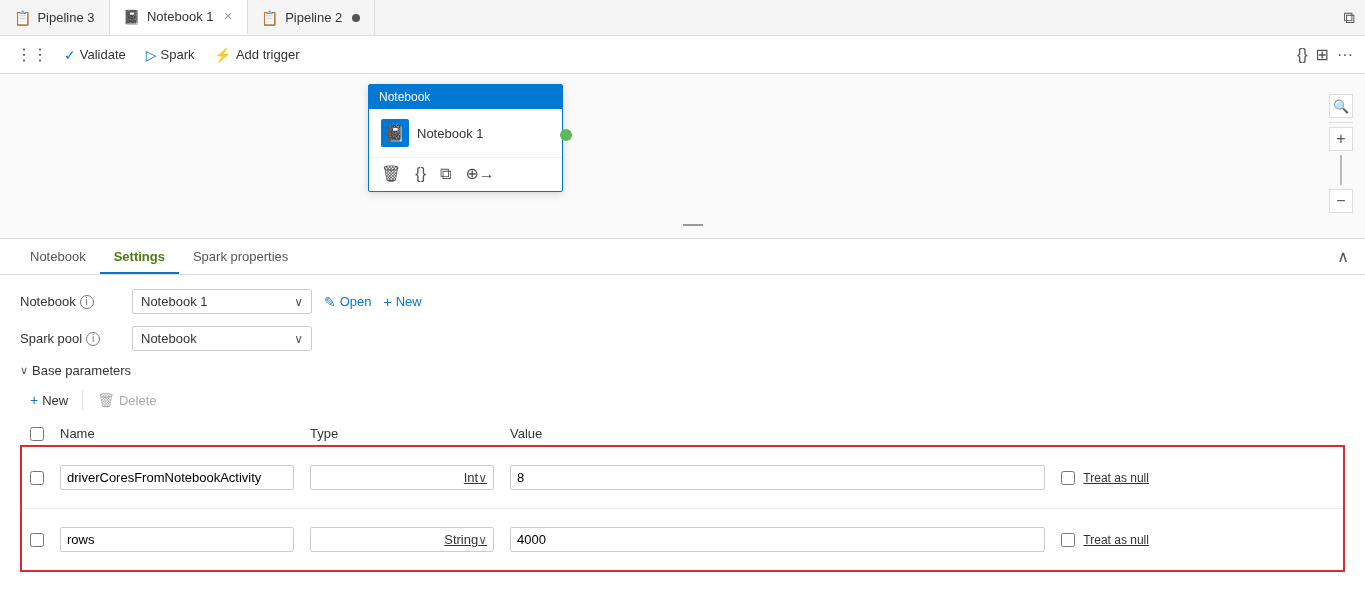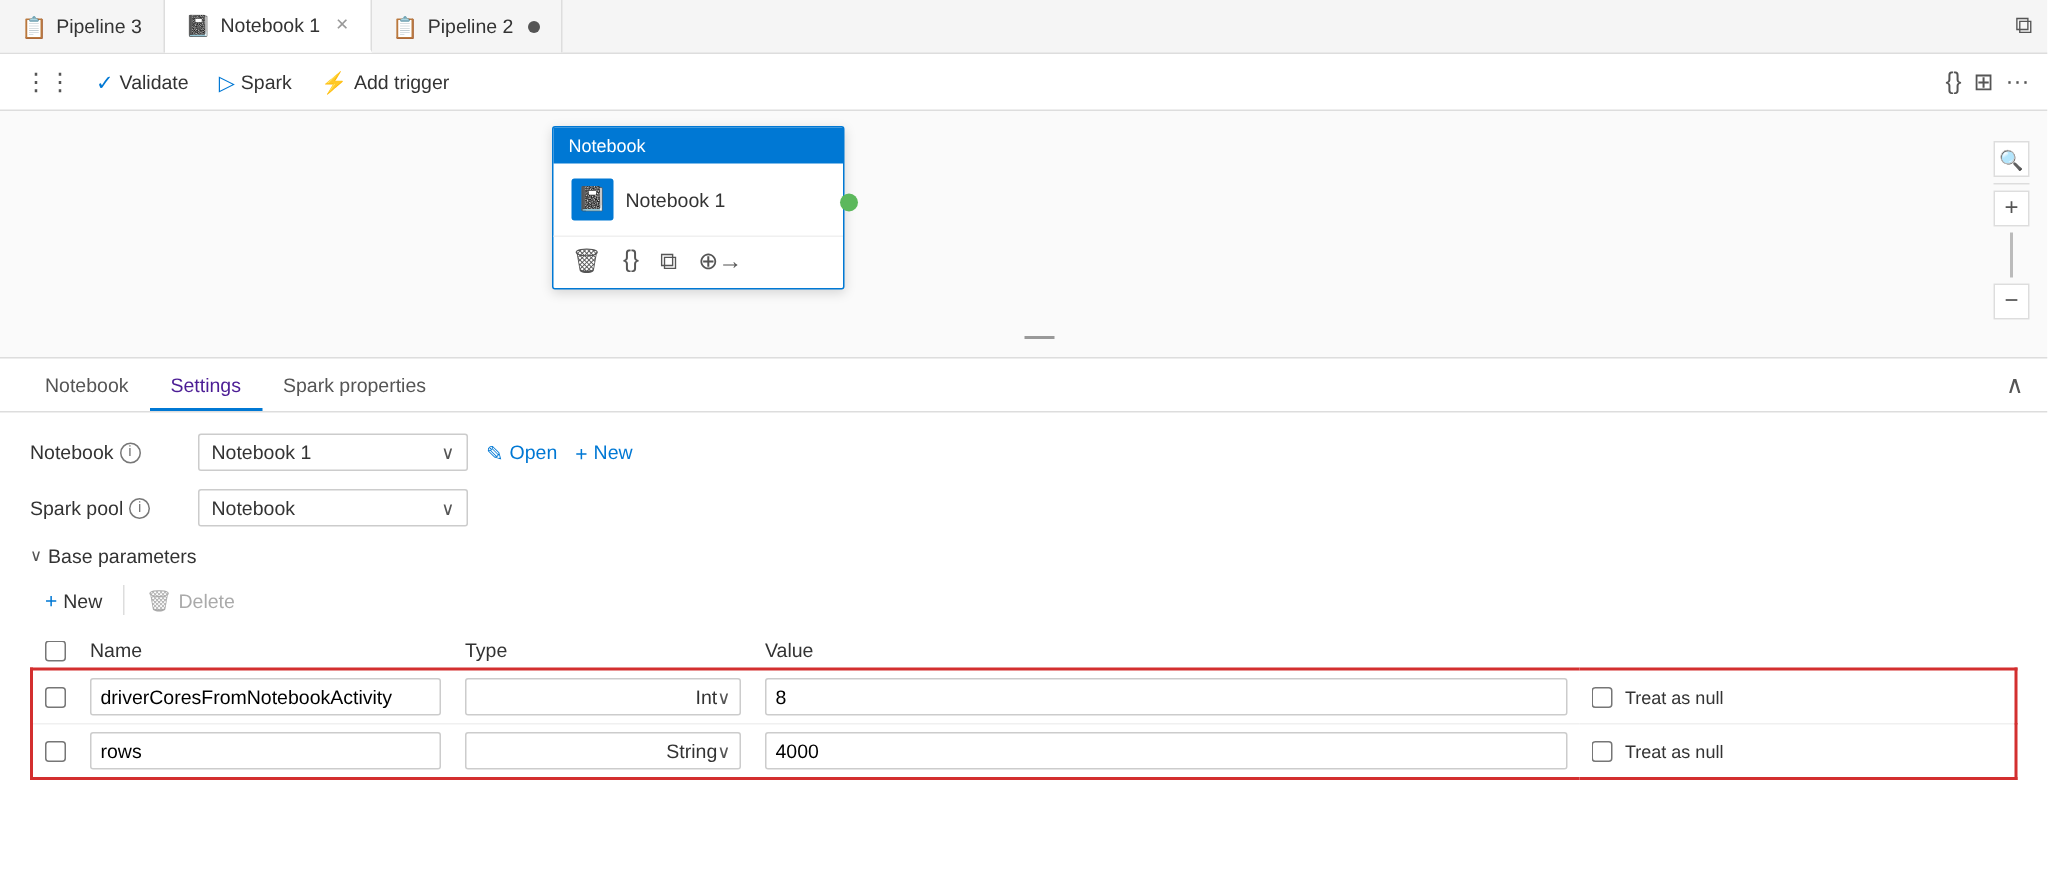--- a/index.html
+++ b/index.html
@@ -200,23 +200,23 @@
     .props-tab-group { display: flex; gap: 0; }
     .props-tab {
       padding: 8px 14px;
       cursor: pointer;
       font-size: 13px;
       color: #555;
       border-bottom: 2px solid transparent;
       margin-bottom: -1px;
     }
     .props-tab.active {
-      color: #4c1d95;
+      color: #4d7c0f;
       border-bottom: 2px solid #0078d4;
-      font-weight: 400;
+      font-weight: 700;
     }
     .panel-collapse {
       font-size: 16px;
       color: #555;
       cursor: pointer;
     }
 
     
     .settings-content {
       padding: 14px 20px;
@@ -321,22 +321,23 @@
     }
     .params-table th {
       text-align: left;
       font-weight: 500;
       font-size: 13px;
       padding: 4px 8px;
       color: #333;
       border-bottom: 1px solid #ddd;
     }
     .params-table td {
-      padding: 5px 8px;
+      padding: 18px 8px;
       vertical-align: middle;
+      text-decoration: underline;
     }
     .th-checkbox { width: 30px; }
     .th-name { width: 250px; }
     .th-type { width: 200px; }
 
     .param-input {
       width: 100%;
       border: 1px solid #ccc;
       border-radius: 2px;
       padding: 4px 6px;

